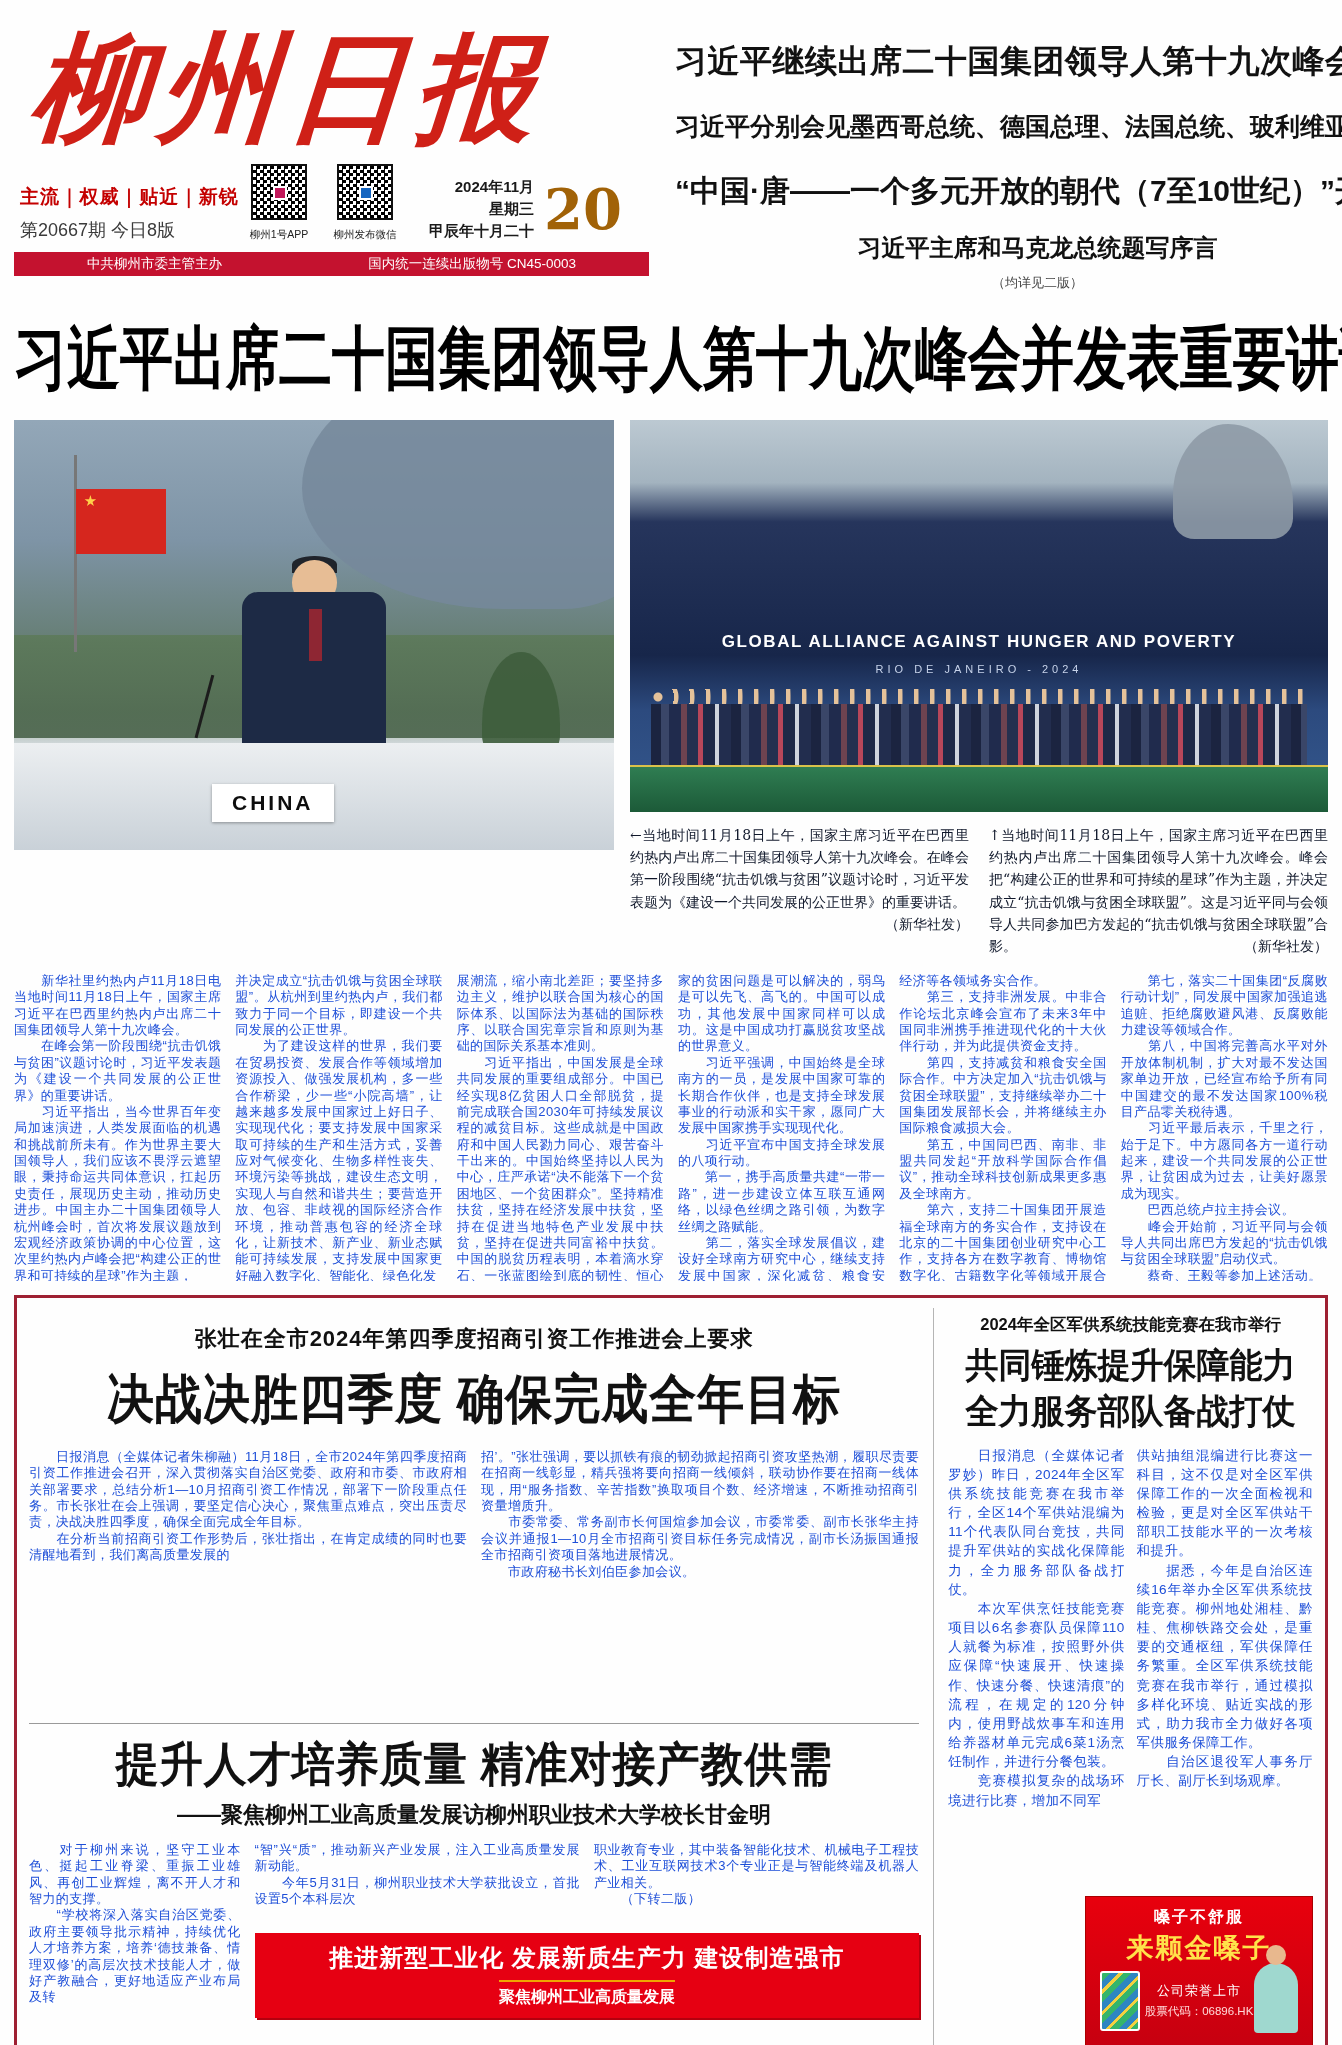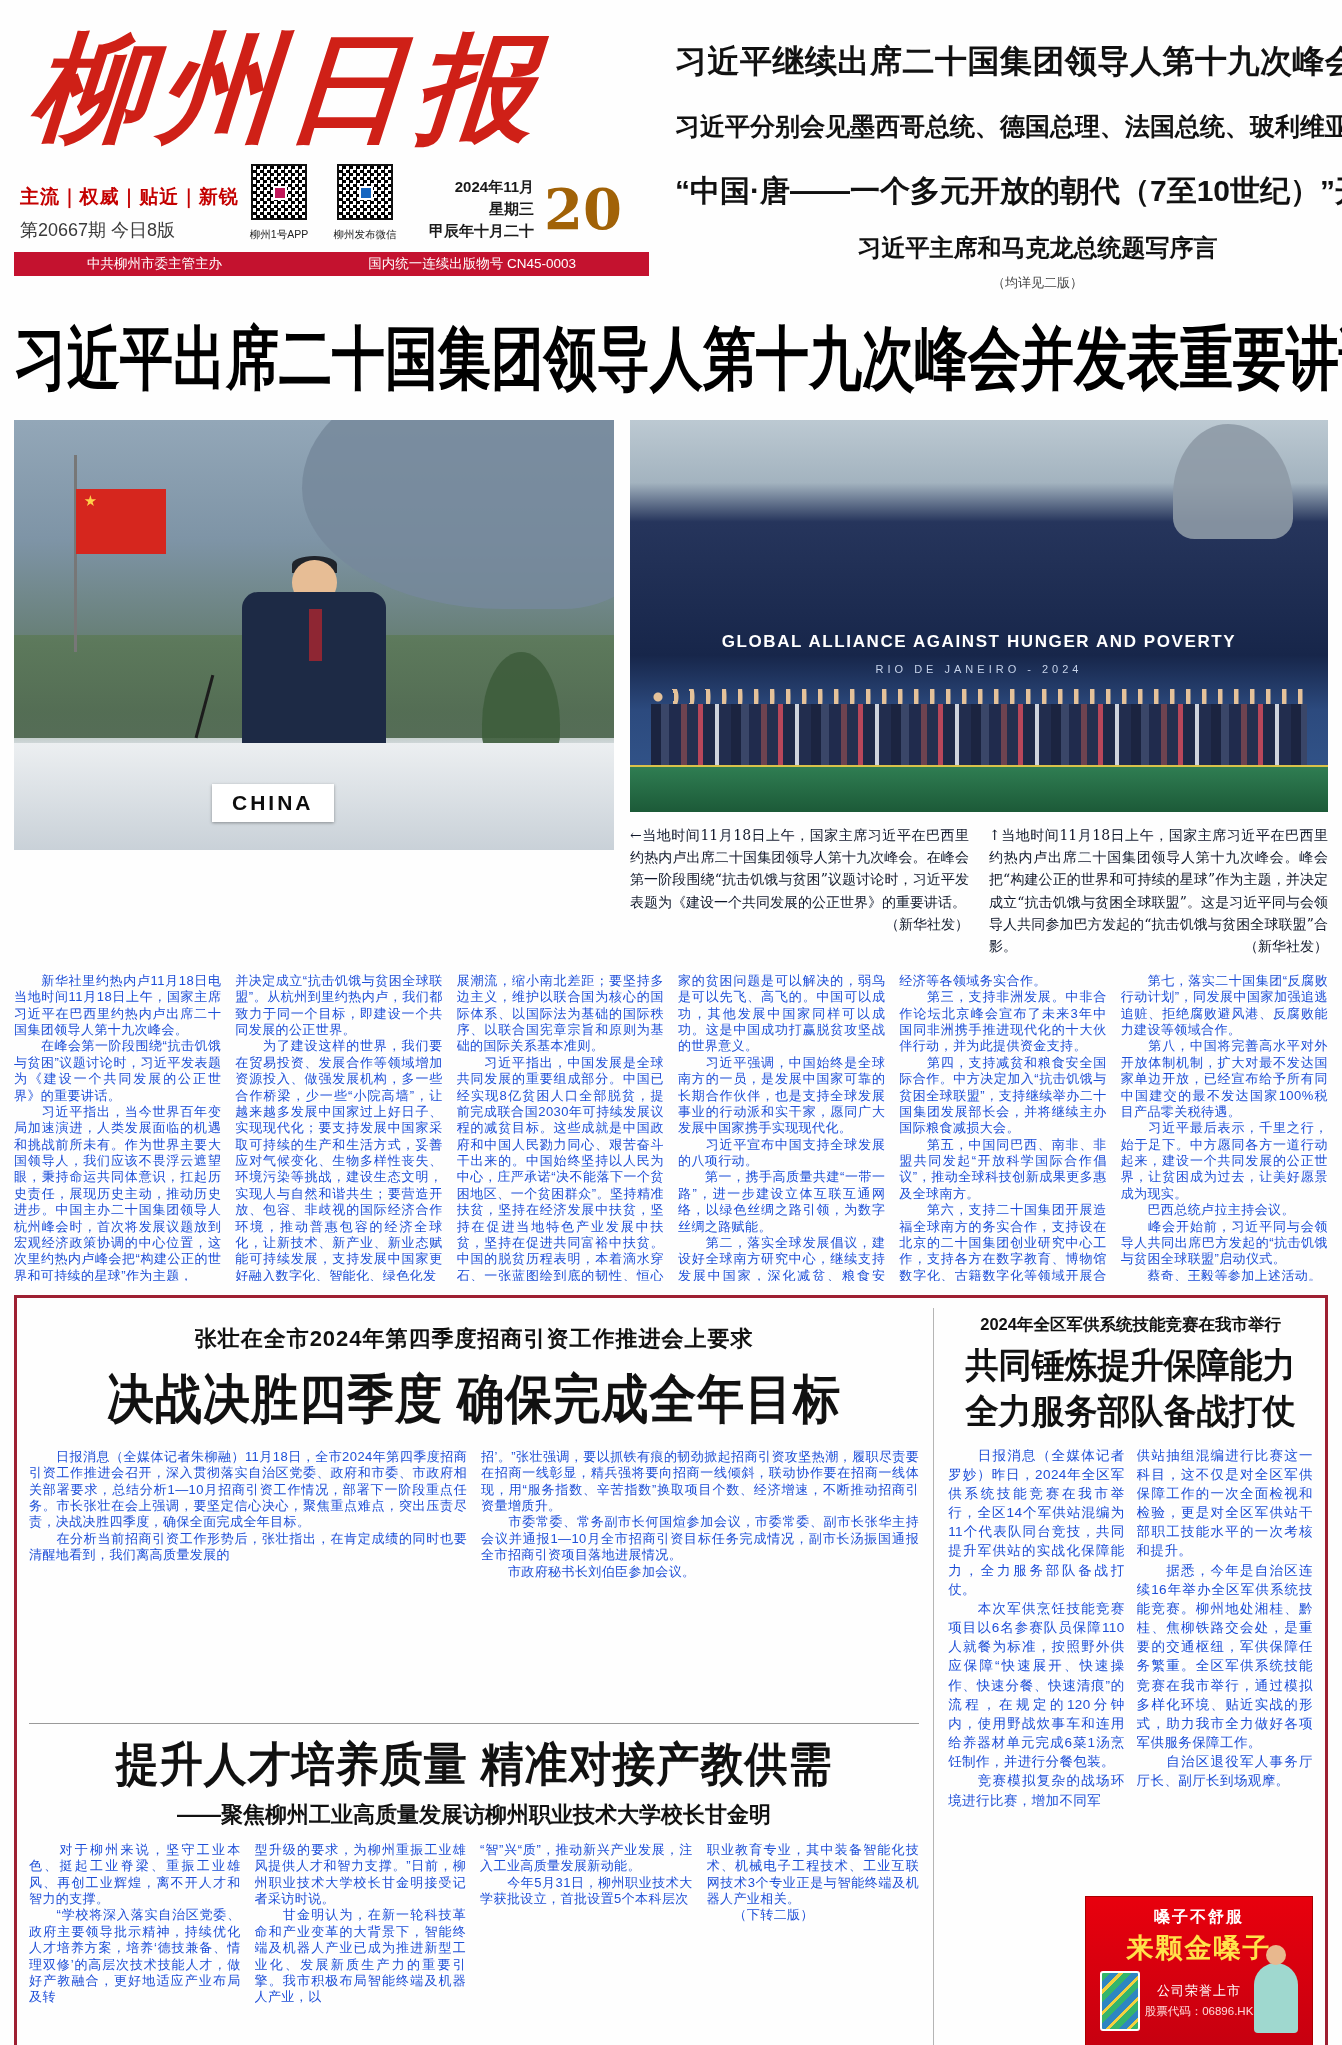--- a/index.html
+++ b/index.html
@@ -257,28 +257,30 @@
         </article>
 
         <hr class="sep">
 
         <article>
           <h2 class="s4-headline">提升人才培养质量  精准对接产教供需</h2>
           <div class="s4-subhead">——聚焦柳州工业高质量发展访柳州职业技术大学校长甘金明</div>
           <div class="s4-body">
             <div class="col s4-col">　　对于柳州来说，坚守工业本色、挺起工业脊梁、重振工业雄风、再创工业辉煌，离不开人才和智力的支撑。
 　　“学校将深入落实自治区党委、政府主要领导批示精神，持续优化人才培养方案，培养‘德技兼备、情理双修’的高层次技术技能人才，做好产教融合，更好地适应产业布局及转</div>
-            <div class="col s4-col">型升级的要求，为柳州重振工业雄风提供人才和智力支撑。”日前，柳州职业技术大学校长甘金明接受记者采访时说。
-　　甘金明认为，在新一轮科技革命和产业变革的大背景下，智能终端及机器人产业已成为推进新型工业化、发展新质生产力的重要引擎。我市积极布局智能终端及机器人产业，以</div>
             <div class="s4-right">
               <div class="s4-shortcols">
                 <div class="col">“智”兴“质”，推动新兴产业发展，注入工业高质量发展新动能。
 　　今年5月31日，柳州职业技术大学获批设立，首批设置5个本科层次</div>
                 <div class="col">职业教育专业，其中装备智能化技术、机械电子工程技术、工业互联网技术3个专业正是与智能终端及机器人产业相关。
 　　（下转二版）</div>
+              </div>
+              <div class="banner">
+                <div class="banner-l1">推进新型工业化  发展新质生产力  建设制造强市</div>
+                <div class="banner-l2">聚焦柳州工业高质量发展</div>
               </div>
             </div>
           </div>
         </article>
 
       </div>
       <div class="frame-right">
 
         <article>
           <div class="kicker3">2024年全区军供系统技能竞赛在我市举行</div>

